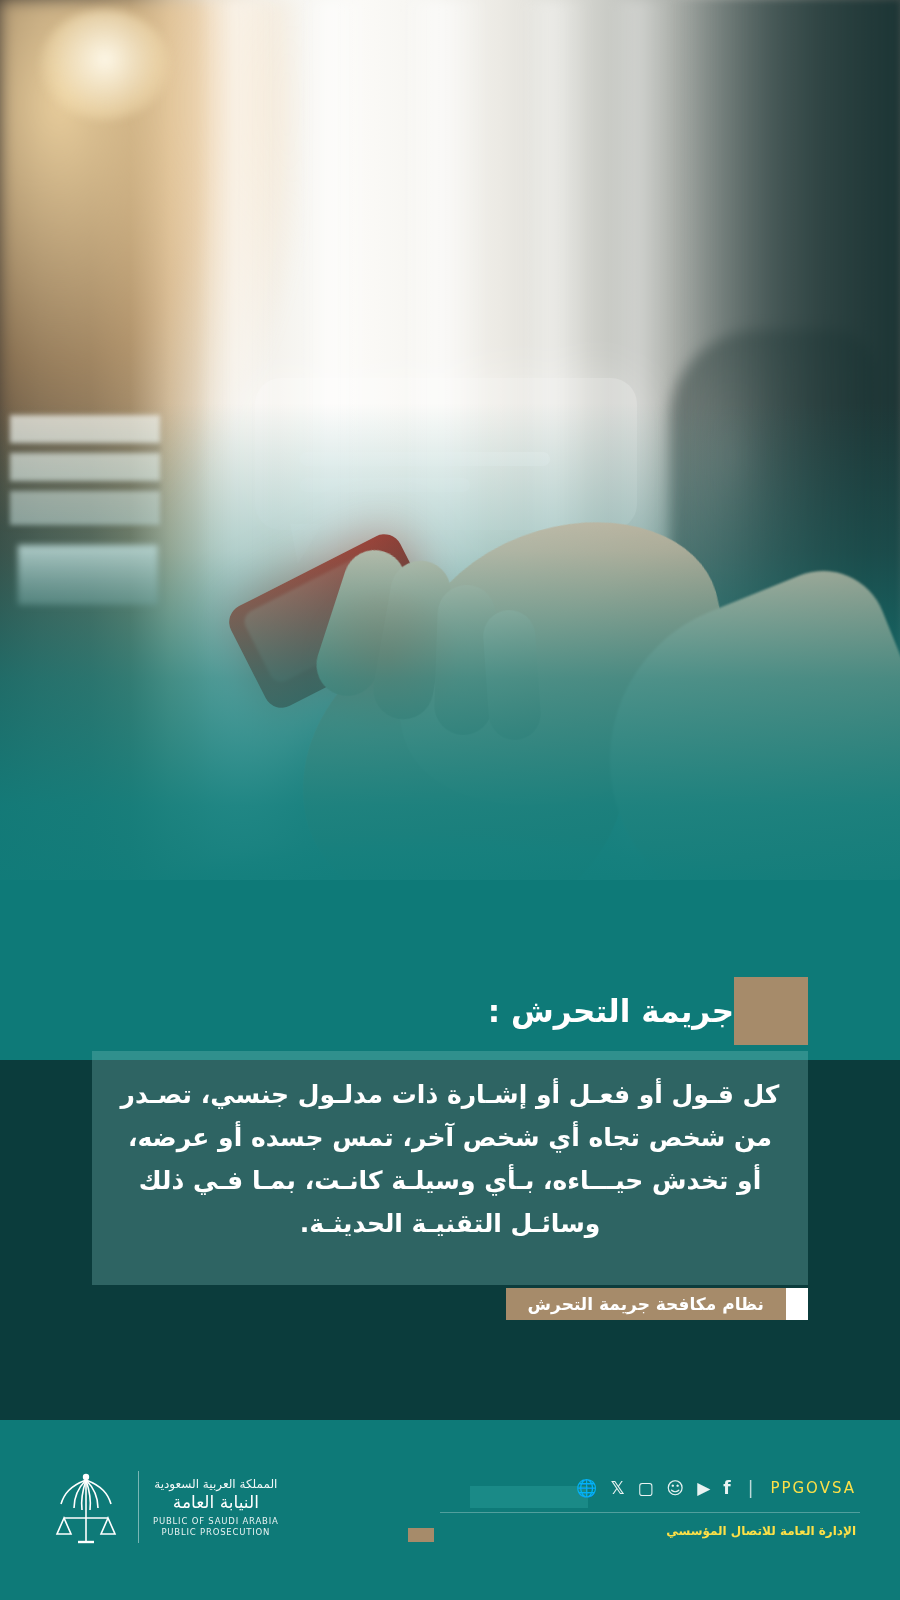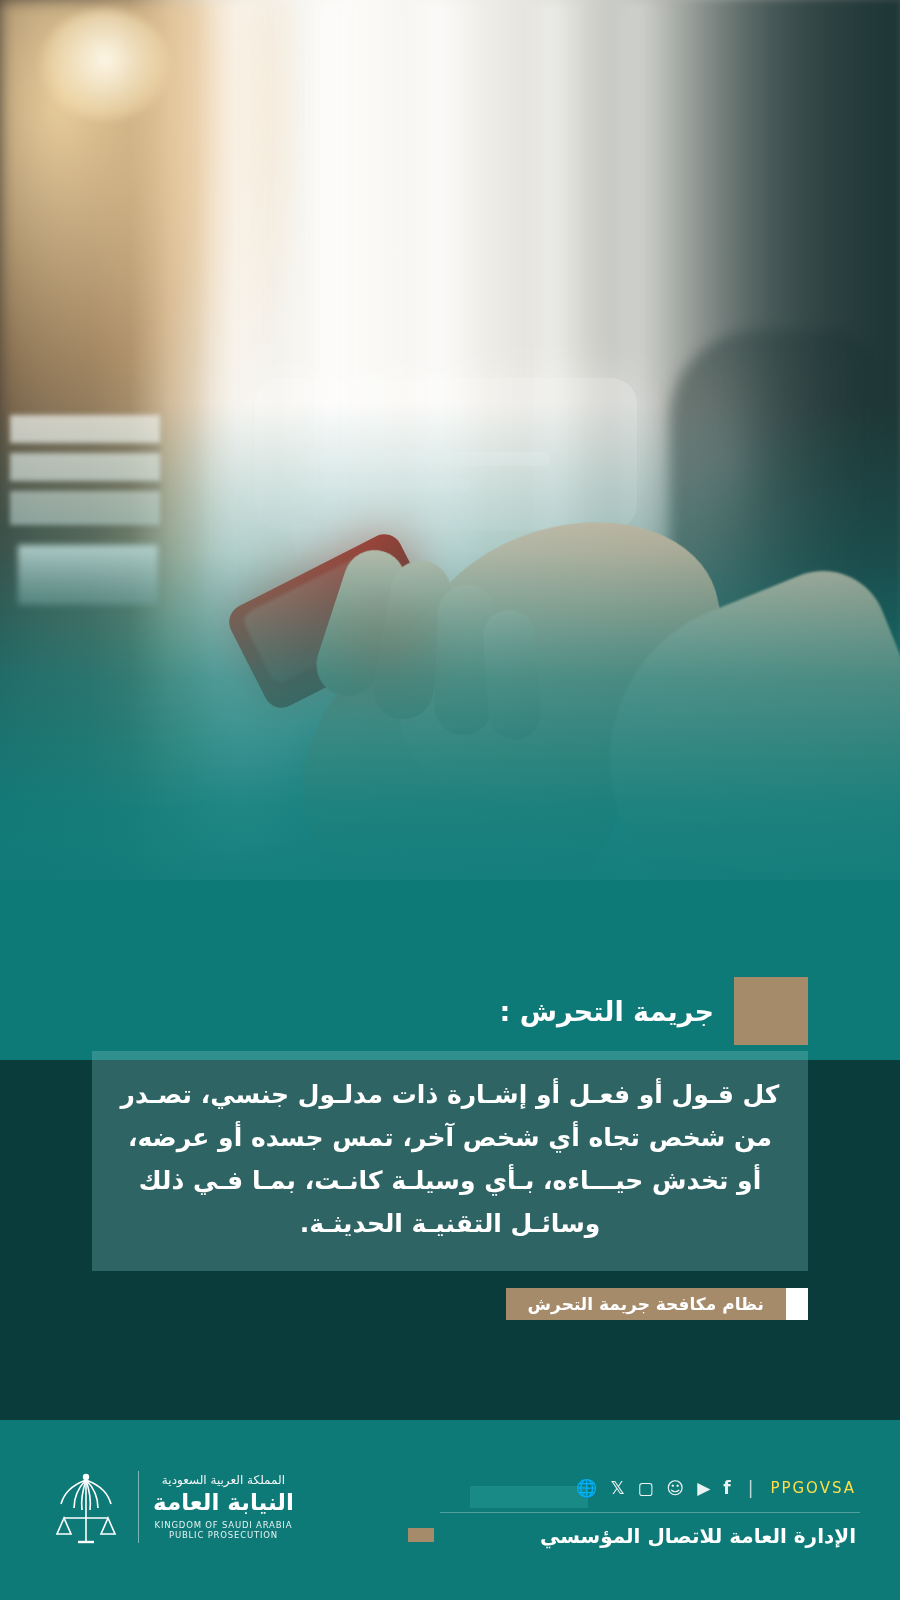--- a/index.html
+++ b/index.html
@@ -214,36 +214,36 @@
     width: 716px; height: 68px;
     display: flex;
     flex-direction: row-reverse;
     align-items: stretch;
   }
   .title-text {
     flex: 1;
     display: flex;
     align-items: center;
     justify-content: flex-start;
-    padding-right: 20px;
+    padding-right: 0;
     color: #ffffff;
-    font-size: 27px;
+    font-size: 31px;
     font-weight: bold;
     letter-spacing: 0.5px;
   }
   .title-swatch {
     width: 74px;
     background: #a68b6a;
   }
 
   .body-box {
     position: absolute;
     left: 92px; top: 1051px;
     width: 716px;
-    padding: 22px 26px 26px 26px;
+    padding: 22px 26px 40px 26px;
     box-sizing: border-box;
     background: rgba(128, 196, 192, 0.30);
     color: #ffffff;
     font-size: 25px;
     font-weight: bold;
     line-height: 1.72;
     text-align: center;
     letter-spacing: 0.3px;
   }
 
@@ -291,22 +291,22 @@
     margin: 0 4px;
   }
   .footer-handle {
     letter-spacing: 2px;
     font-size: 15px;
     color: #fde047;
   }
   .footer-dept {
     position: absolute;
     right: 44px; top: 104px;
-    color: #ffffff;
-    font-size: 20px;
+    color: #fde047;
+    font-size: 12px;
     font-weight: bold;
   }
   .footer-rule {
     position: absolute;
     right: 40px; top: 92px;
     width: 420px; height: 1px;
     background: rgba(255,255,255,0.28);
   }
   .footer-logo {
     position: absolute;
@@ -319,21 +319,21 @@
   .logo-emblem {
     width: 76px; height: 86px;
     position: relative;
   }
   .logo-text {
     text-align: center;
     color: #ffffff;
     line-height: 1.25;
   }
   .logo-l1 { font-size: 12px; letter-spacing: .5px; opacity: .95; }
-  .logo-l2 { font-size: 23px; font-weight: bold; }
+  .logo-l2 { font-size: 17px; font-weight: normal; }
   .logo-l3 { font-size: 8.5px; letter-spacing: .8px; opacity: .9; margin-top: 3px; }
   .logo-l4 { font-size: 8.5px; letter-spacing: .8px; opacity: .9; }
   .logo-divider {
     width: 1px; height: 72px;
     background: rgba(255,255,255,0.45);
   }
 
   .bottom-bar-teal {
     position: absolute;
     left: 470px; bottom: 92px;
@@ -417,21 +417,21 @@
       <span class="sep">|</span>
       <span class="footer-handle">PPGOVSA</span>
     </div>
 
     <div class="footer-dept">الإدارة العامة للاتصال المؤسسي</div>
 
     <div class="footer-logo">
       <div class="logo-text">
         <div class="logo-l1">المملكة العربية السعودية</div>
         <div class="logo-l2">النيابة العامة</div>
-        <div class="logo-l3">KINGDOM OF SAUDI ARABIA</div>
+        <div class="logo-l3">PUBLIC OF SAUDI ARABIA</div>
         <div class="logo-l4">PUBLIC PROSECUTION</div>
       </div>
       <div class="logo-divider"></div>
       <div class="logo-emblem">
         <svg width="76" height="86" viewBox="0 0 76 86" aria-hidden="true">
           <g fill="none" stroke="#ffffff" stroke-width="1.6">
             <path d="M38 16 C30 24, 26 34, 26 44"></path>
             <path d="M38 16 C46 24, 50 34, 50 44"></path>
             <path d="M38 16 C34 28, 33 38, 34 46"></path>
             <path d="M38 16 C42 28, 43 38, 42 46"></path>

